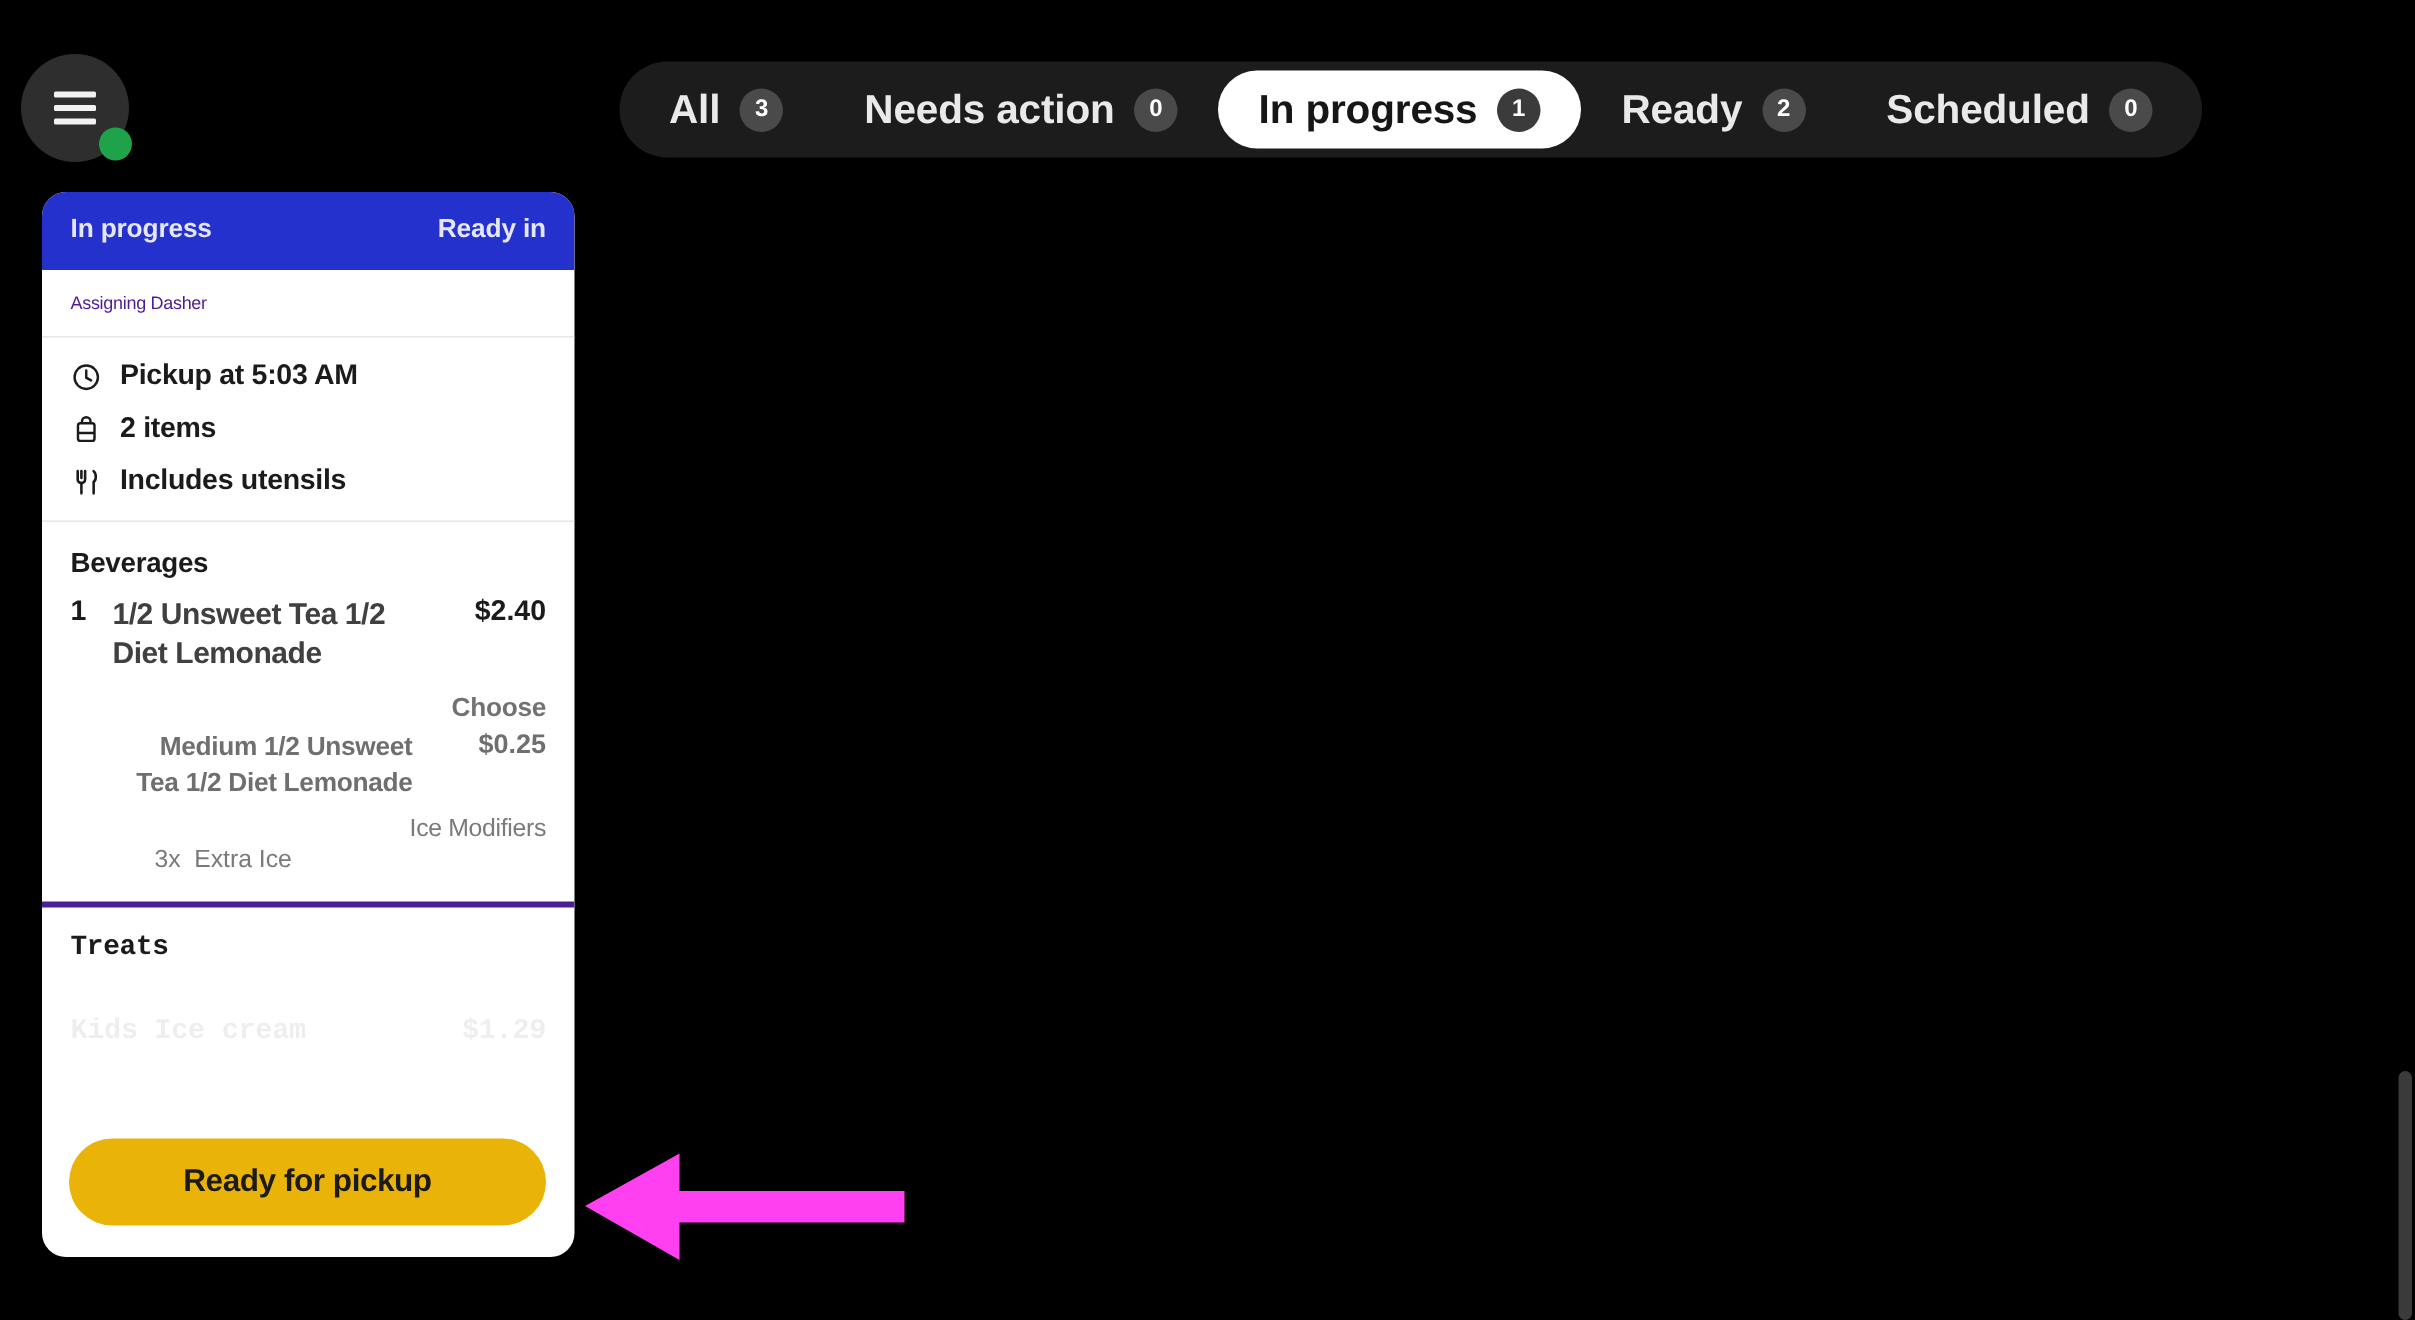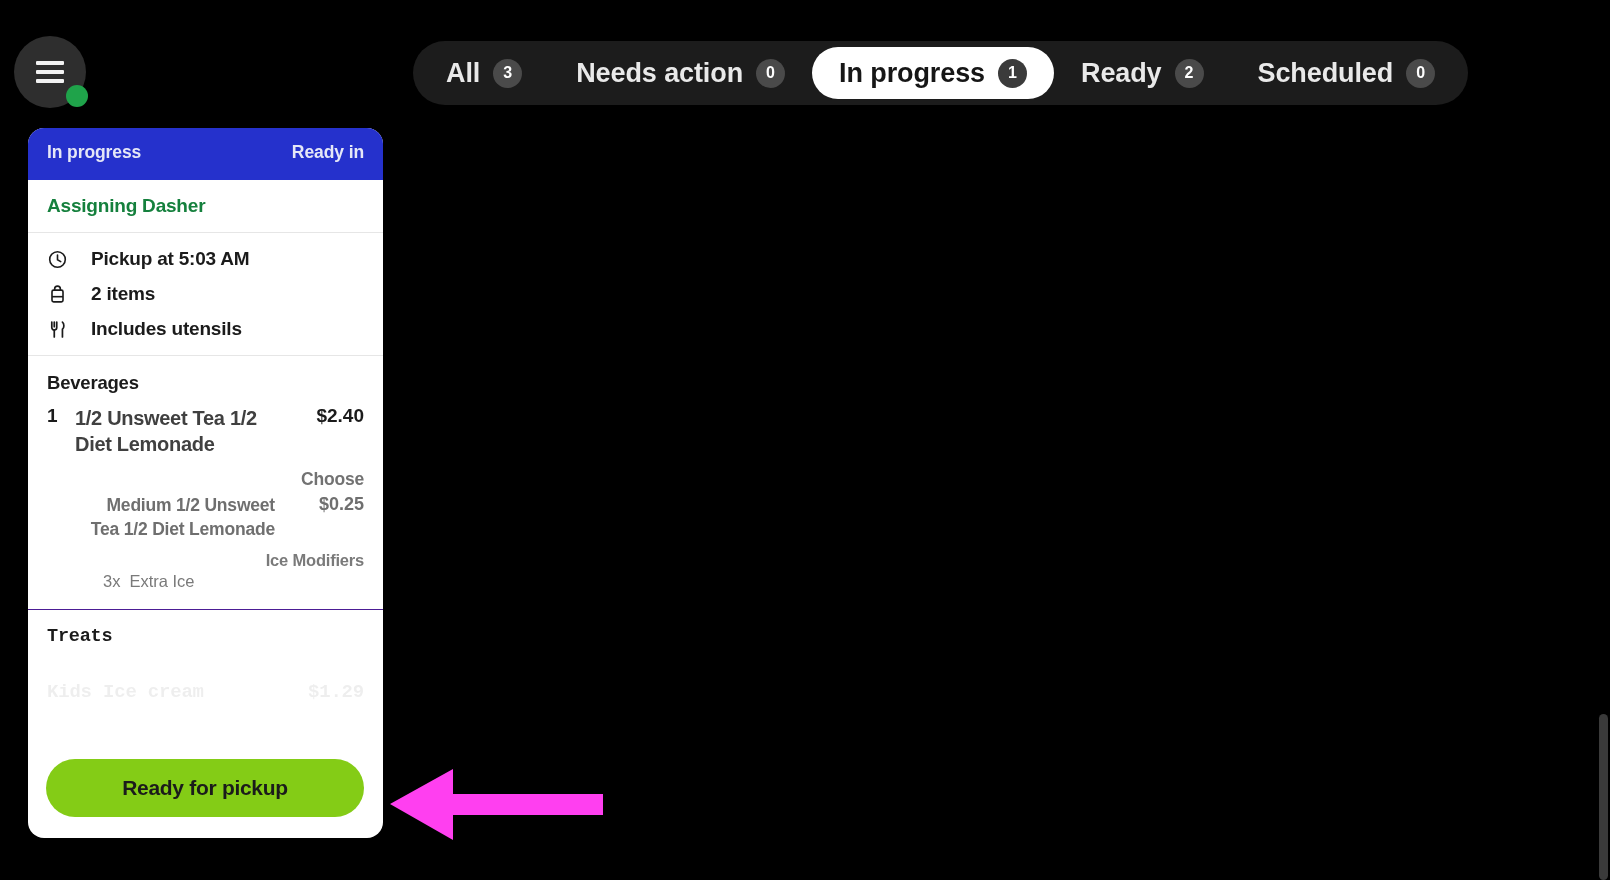--- a/index.html
+++ b/index.html
@@ -172,50 +172,50 @@
     gap: 3px;
     align-items: center;
   }
 
   .card-section {
     padding: 15px 19px 15px 19px;
     border-bottom: 1px solid #e6e6e6;
     flex: none;
   }
   .assigning {
-    font-size: 19px;
-    font-weight: 700;
-    color: #15803d;
+    font-size: 12px;
+    font-weight: 400;
+    color: #4c1d95;
     letter-spacing: -0.2px;
   }
 
   .meta-list { display: flex; flex-direction: column; gap: 13px; }
   .meta-row {
     display: flex;
     align-items: center;
-    gap: 24px;
+    gap: 13px;
   }
   .meta-icon {
     width: 20px;
     height: 20px;
     display: flex;
     align-items: center;
     justify-content: center;
     flex: none;
   }
   .meta-text {
     font-size: 19px;
     font-weight: 700;
     color: #1b1b1b;
     letter-spacing: -0.2px;
   }
 
   .items-section {
     padding: 16px 19px 18px 19px;
-    border-bottom: 1px solid #4c1d95;
+    border-bottom: 4px solid #4c1d95;
     flex: none;
   }
   .cat-title {
     font-size: 18.5px;
     font-weight: 700;
     color: #1b1b1b;
     letter-spacing: -0.2px;
     margin-bottom: 11px;
   }
   .item-row {
@@ -276,21 +276,21 @@
   .mod-price {
     font-size: 18px;
     font-weight: 700;
     color: #6f6f6f;
     white-space: nowrap;
   }
 
   .submod { margin-top: 9px; padding-left: 28px; }
   .submod-title {
     font-size: 16.5px;
-    font-weight: 700;
+    font-weight: 400;
     color: #7a7a7a;
     letter-spacing: -0.2px;
     margin-bottom: 2px;
   }
   .submod-row {
     display: flex;
     gap: 9px;
     font-size: 16.5px;
     font-weight: 400;
     color: #7a7a7a;
@@ -313,21 +313,21 @@
   }
 
   
   .ready-button {
     position: absolute;
     left: 46px;
     top: 759px;
     width: 318px;
     height: 58px;
     border-radius: 29px;
-    background: #84cc16;
+    background: #eab308;
     border: none;
     color: #1b1b1b;
     font-family: "Liberation Sans", sans-serif;
     font-size: 21px;
     font-weight: 700;
     letter-spacing: -0.3px;
     cursor: pointer;
     display: flex;
     align-items: center;
     justify-content: center;

